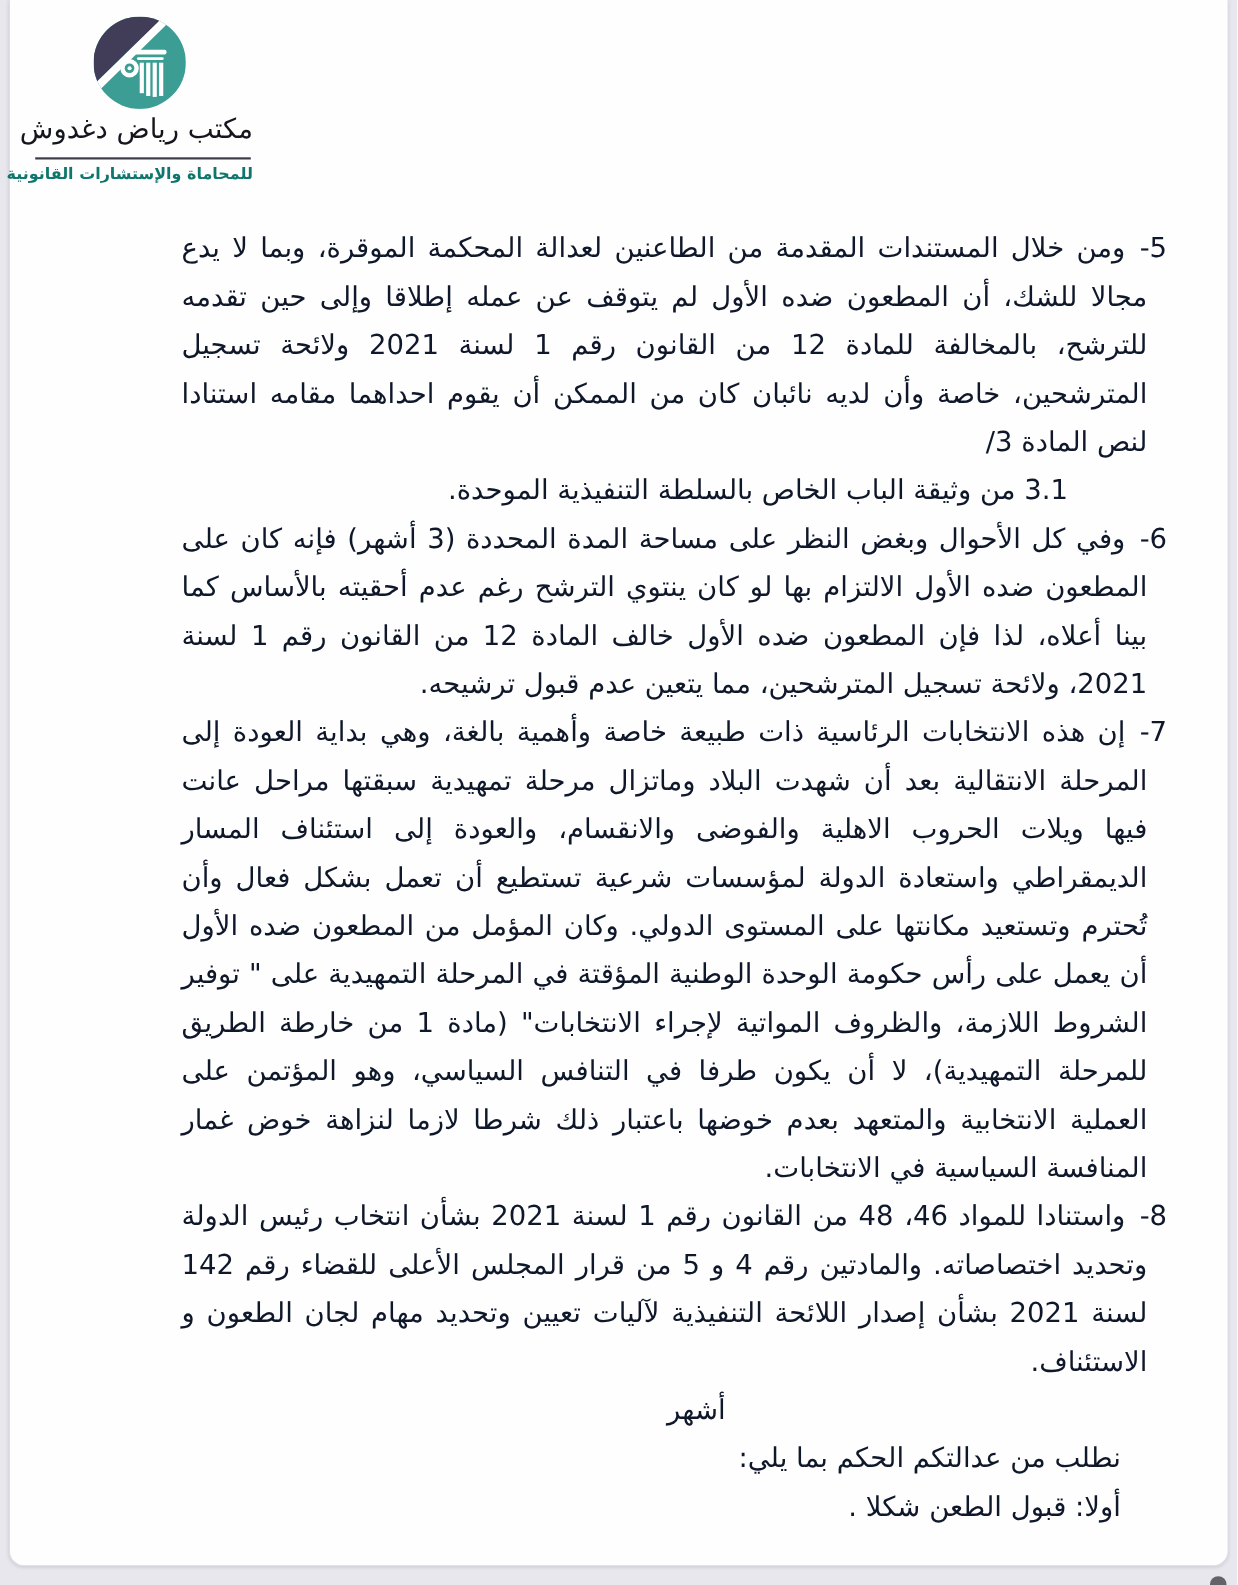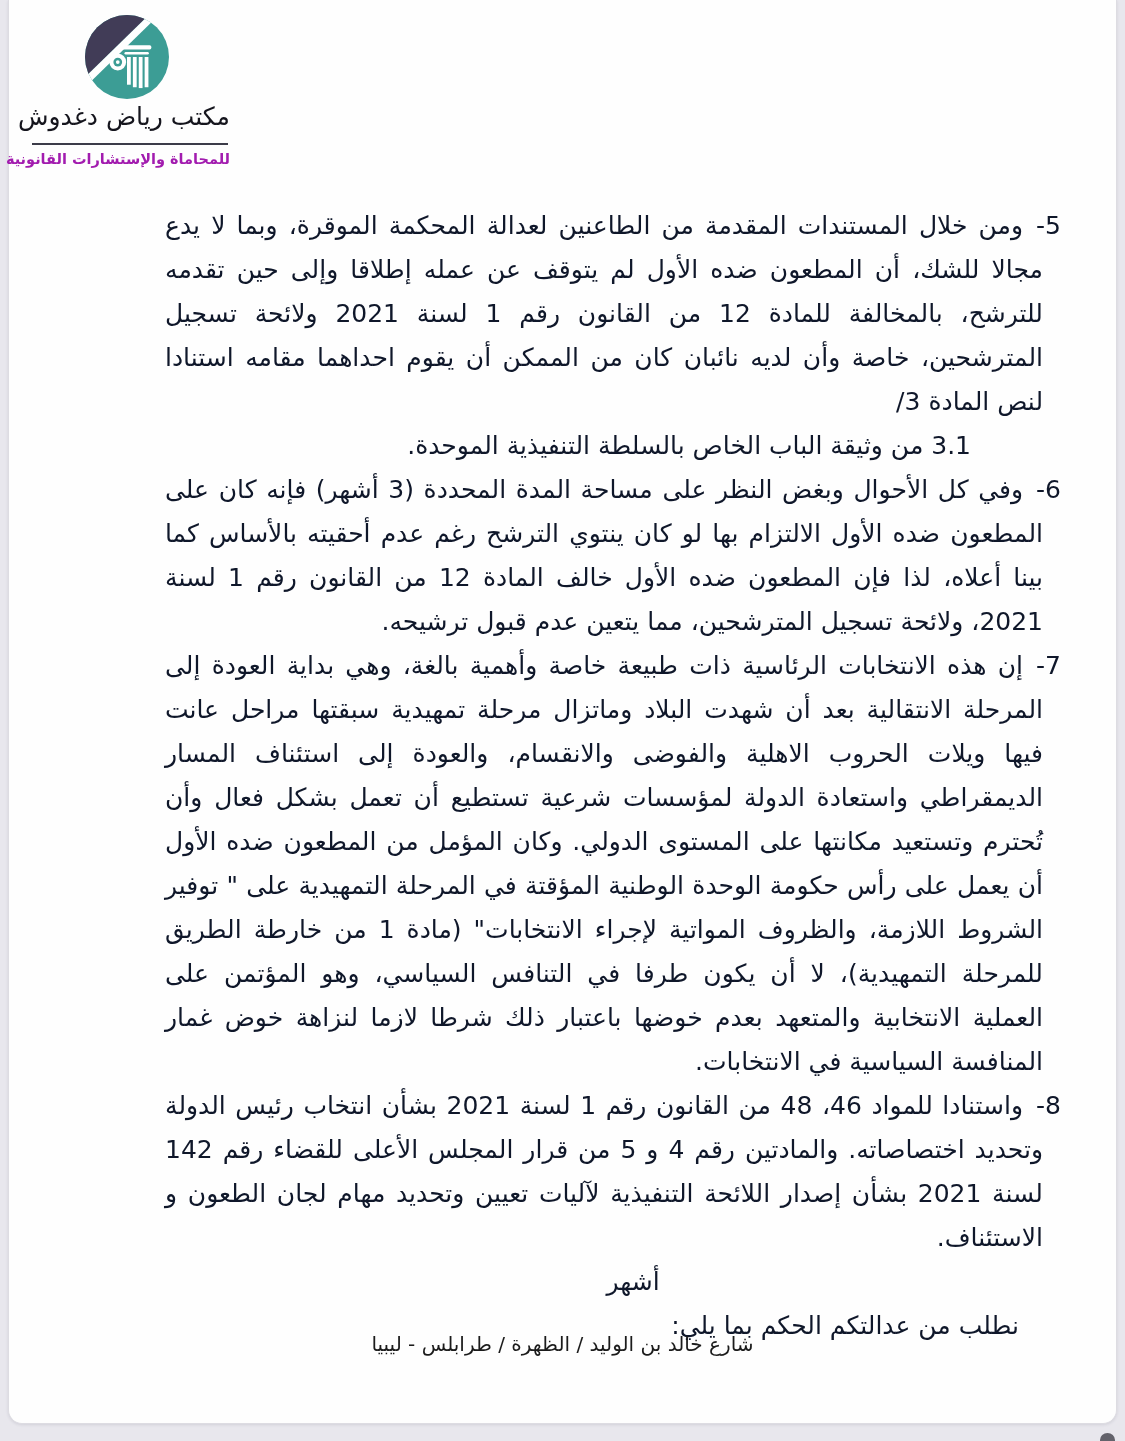--- a/index.html
+++ b/index.html
@@ -26,21 +26,21 @@
     position:absolute;left:0;top:92px;width:200px;height:40px;
     direction:rtl;text-align:center;
     font-size:25px;font-weight:normal;color:#15151d;
     white-space:nowrap;
     font-family:"DejaVu Serif","DejaVu Sans",serif;
   }
   .logo-divider{position:absolute;left:2px;top:133px;width:196px;height:2px;background:#3c3c49;}
   .firm-subtitle{
     position:absolute;left:0;top:141px;width:200px;
     direction:rtl;text-align:left;
-    font-size:14.5px;font-weight:bold;color:#a21caf;
+    font-size:14.5px;font-weight:bold;color:#0f766e;
     white-space:nowrap;
   }
   
   .content{
     position:absolute;right:64px;left:165px;top:204px;
     direction:rtl;
     color:#0f172a;
     font-size:25px;line-height:44px;
     text-align:justify;
   }
@@ -115,19 +115,19 @@
       <span class="num">7-</span><span>إن هذه الانتخابات الرئاسية ذات طبيعة خاصة وأهمية بالغة، وهي بداية العودة إلى المرحلة الانتقالية بعد أن شهدت البلاد وماتزال مرحلة تمهيدية سبقتها مراحل عانت فيها ويلات الحروب الاهلية والفوضى والانقسام، والعودة إلى استئناف المسار الديمقراطي واستعادة الدولة لمؤسسات شرعية تستطيع أن تعمل بشكل فعال وأن تُحترم وتستعيد مكانتها على المستوى الدولي. وكان المؤمل من المطعون ضده الأول أن يعمل على رأس حكومة الوحدة الوطنية المؤقتة في المرحلة التمهيدية على " توفير الشروط اللازمة، والظروف المواتية لإجراء الانتخابات" (مادة 1 من خارطة الطريق للمرحلة التمهيدية)، لا أن يكون طرفا في التنافس السياسي، وهو المؤتمن على العملية الانتخابية والمتعهد بعدم خوضها باعتبار ذلك شرطا لازما لنزاهة خوض غمار المنافسة السياسية في الانتخابات.</span>
     </div>
 
     <div class="item">
       <span class="num">8-</span><span>واستنادا للمواد 46، 48 من القانون رقم 1 لسنة 2021 بشأن انتخاب رئيس الدولة وتحديد اختصاصاته. والمادتين رقم 4 و 5 من قرار المجلس الأعلى للقضاء رقم 142 لسنة 2021 بشأن إصدار اللائحة التنفيذية لآليات تعيين وتحديد مهام لجان الطعون و الاستئناف.</span>
     </div>
 
     <div class="therefore">أشهر</div>
 
     <div class="plead">نطلب من عدالتكم الحكم بما يلي:</div>
+    <div class="plead">أولا: قبول الطعن شكلا .</div>
 
   </div>
 
-  <div class="footer-address">شارع خالد بن الوليد / الظهرة / طرابلس - ليبيا</div>
 
   <div class="bottom-dot"></div>
 </div>
 
 </body></html>

